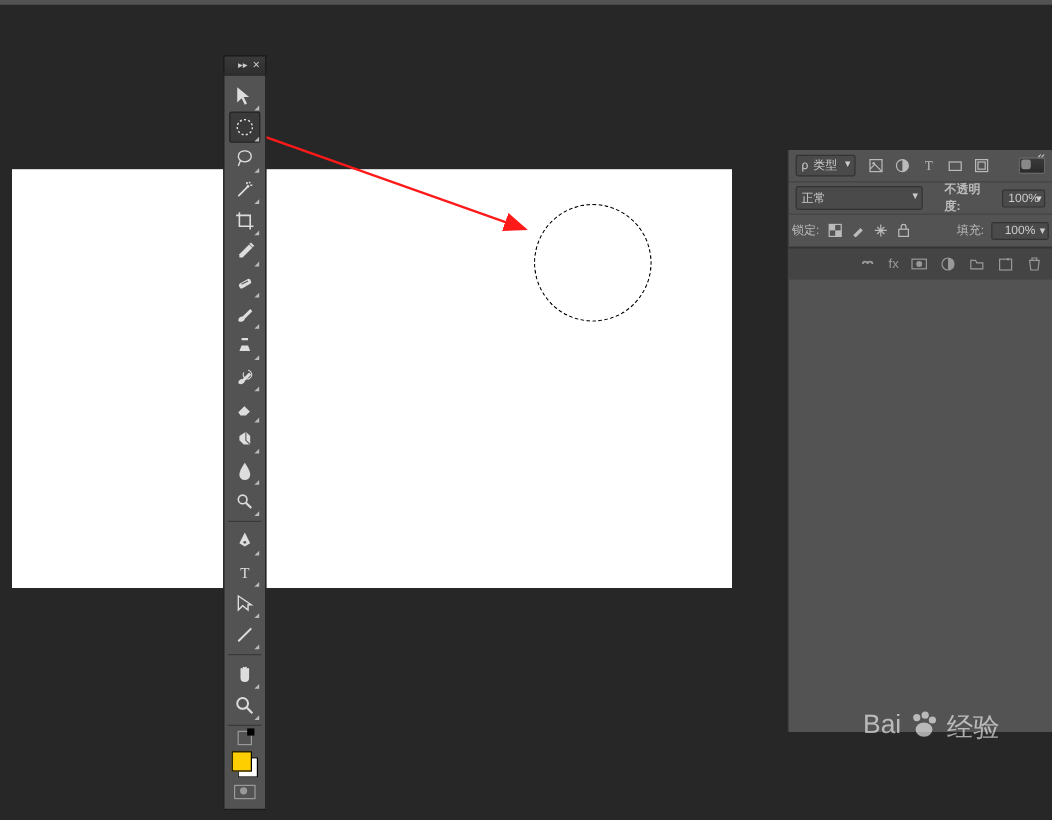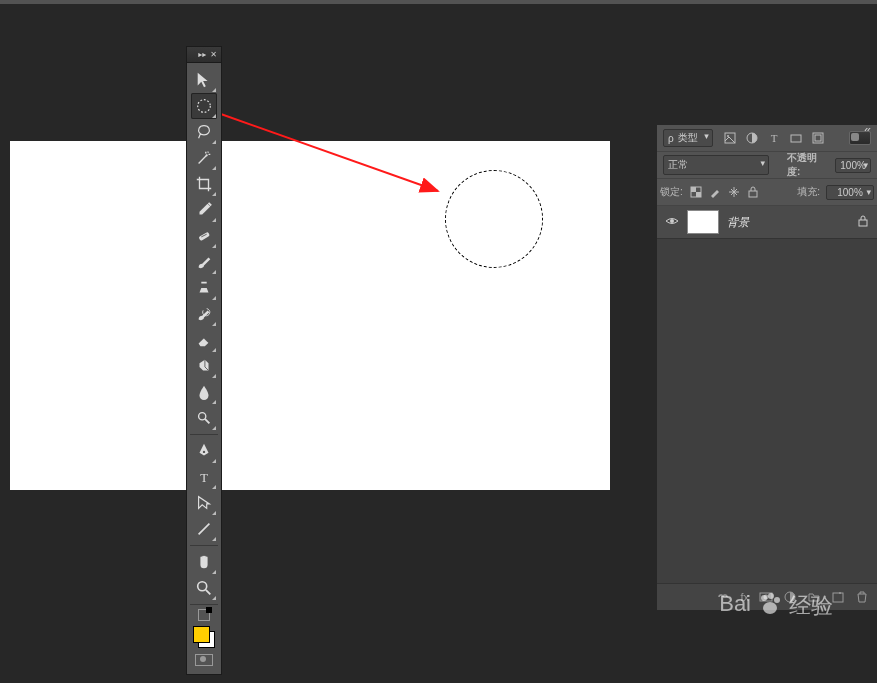--- a/index.html
+++ b/index.html
@@ -539,38 +539,20 @@
           <svg viewBox="0 0 12 12">
             <rect x="2" y="5" width="8" height="6" fill="none" stroke="#bbb"></rect>
             <path d="M4 5 L4 3 A2 2 0 0 1 8 3 L8 5" fill="none" stroke="#bbb"></path>
           </svg>
         </span>
     </div>
     <span class="fill-label">填充:</span>
     <div class="opa-input">100%</div>
   </div>
 
-  <div class="layer-list">
-    <div class="layer-row">
-      <span class="eye">
-        <svg viewBox="0 0 14 14" width="14" height="14">
-            <path d="M1 7 Q7 2 13 7 Q7 12 1 7 Z" fill="none" stroke="#ccc"></path>
-            <circle cx="7" cy="7" r="2" fill="#ccc"></circle>
-          </svg>
-      </span>
-      <div class="thumb"></div>
-      <span class="layer-name">背景</span>
-      <span class="lock-ico">
-        <svg viewBox="0 0 12 12" width="12" height="12">
-            <rect x="2" y="5" width="8" height="6" fill="none" stroke="#ccc"></rect>
-            <path d="M4 5 L4 3 A2 2 0 0 1 8 3 L8 5" fill="none" stroke="#ccc"></path>
-          </svg>
-      </span>
-    </div>
-  </div>
 
   <div class="panel-foot">
     <span>
         <svg viewBox="0 0 14 14">
           <path d="M3 7 A2 2 0 0 1 7 7 M7 7 A2 2 0 0 1 11 7" fill="none" stroke="#999" stroke-width="1.5"></path>
         </svg>
       </span>
     <span style="font-size:11px;">fx</span>
     <span>
         <svg viewBox="0 0 14 14">

